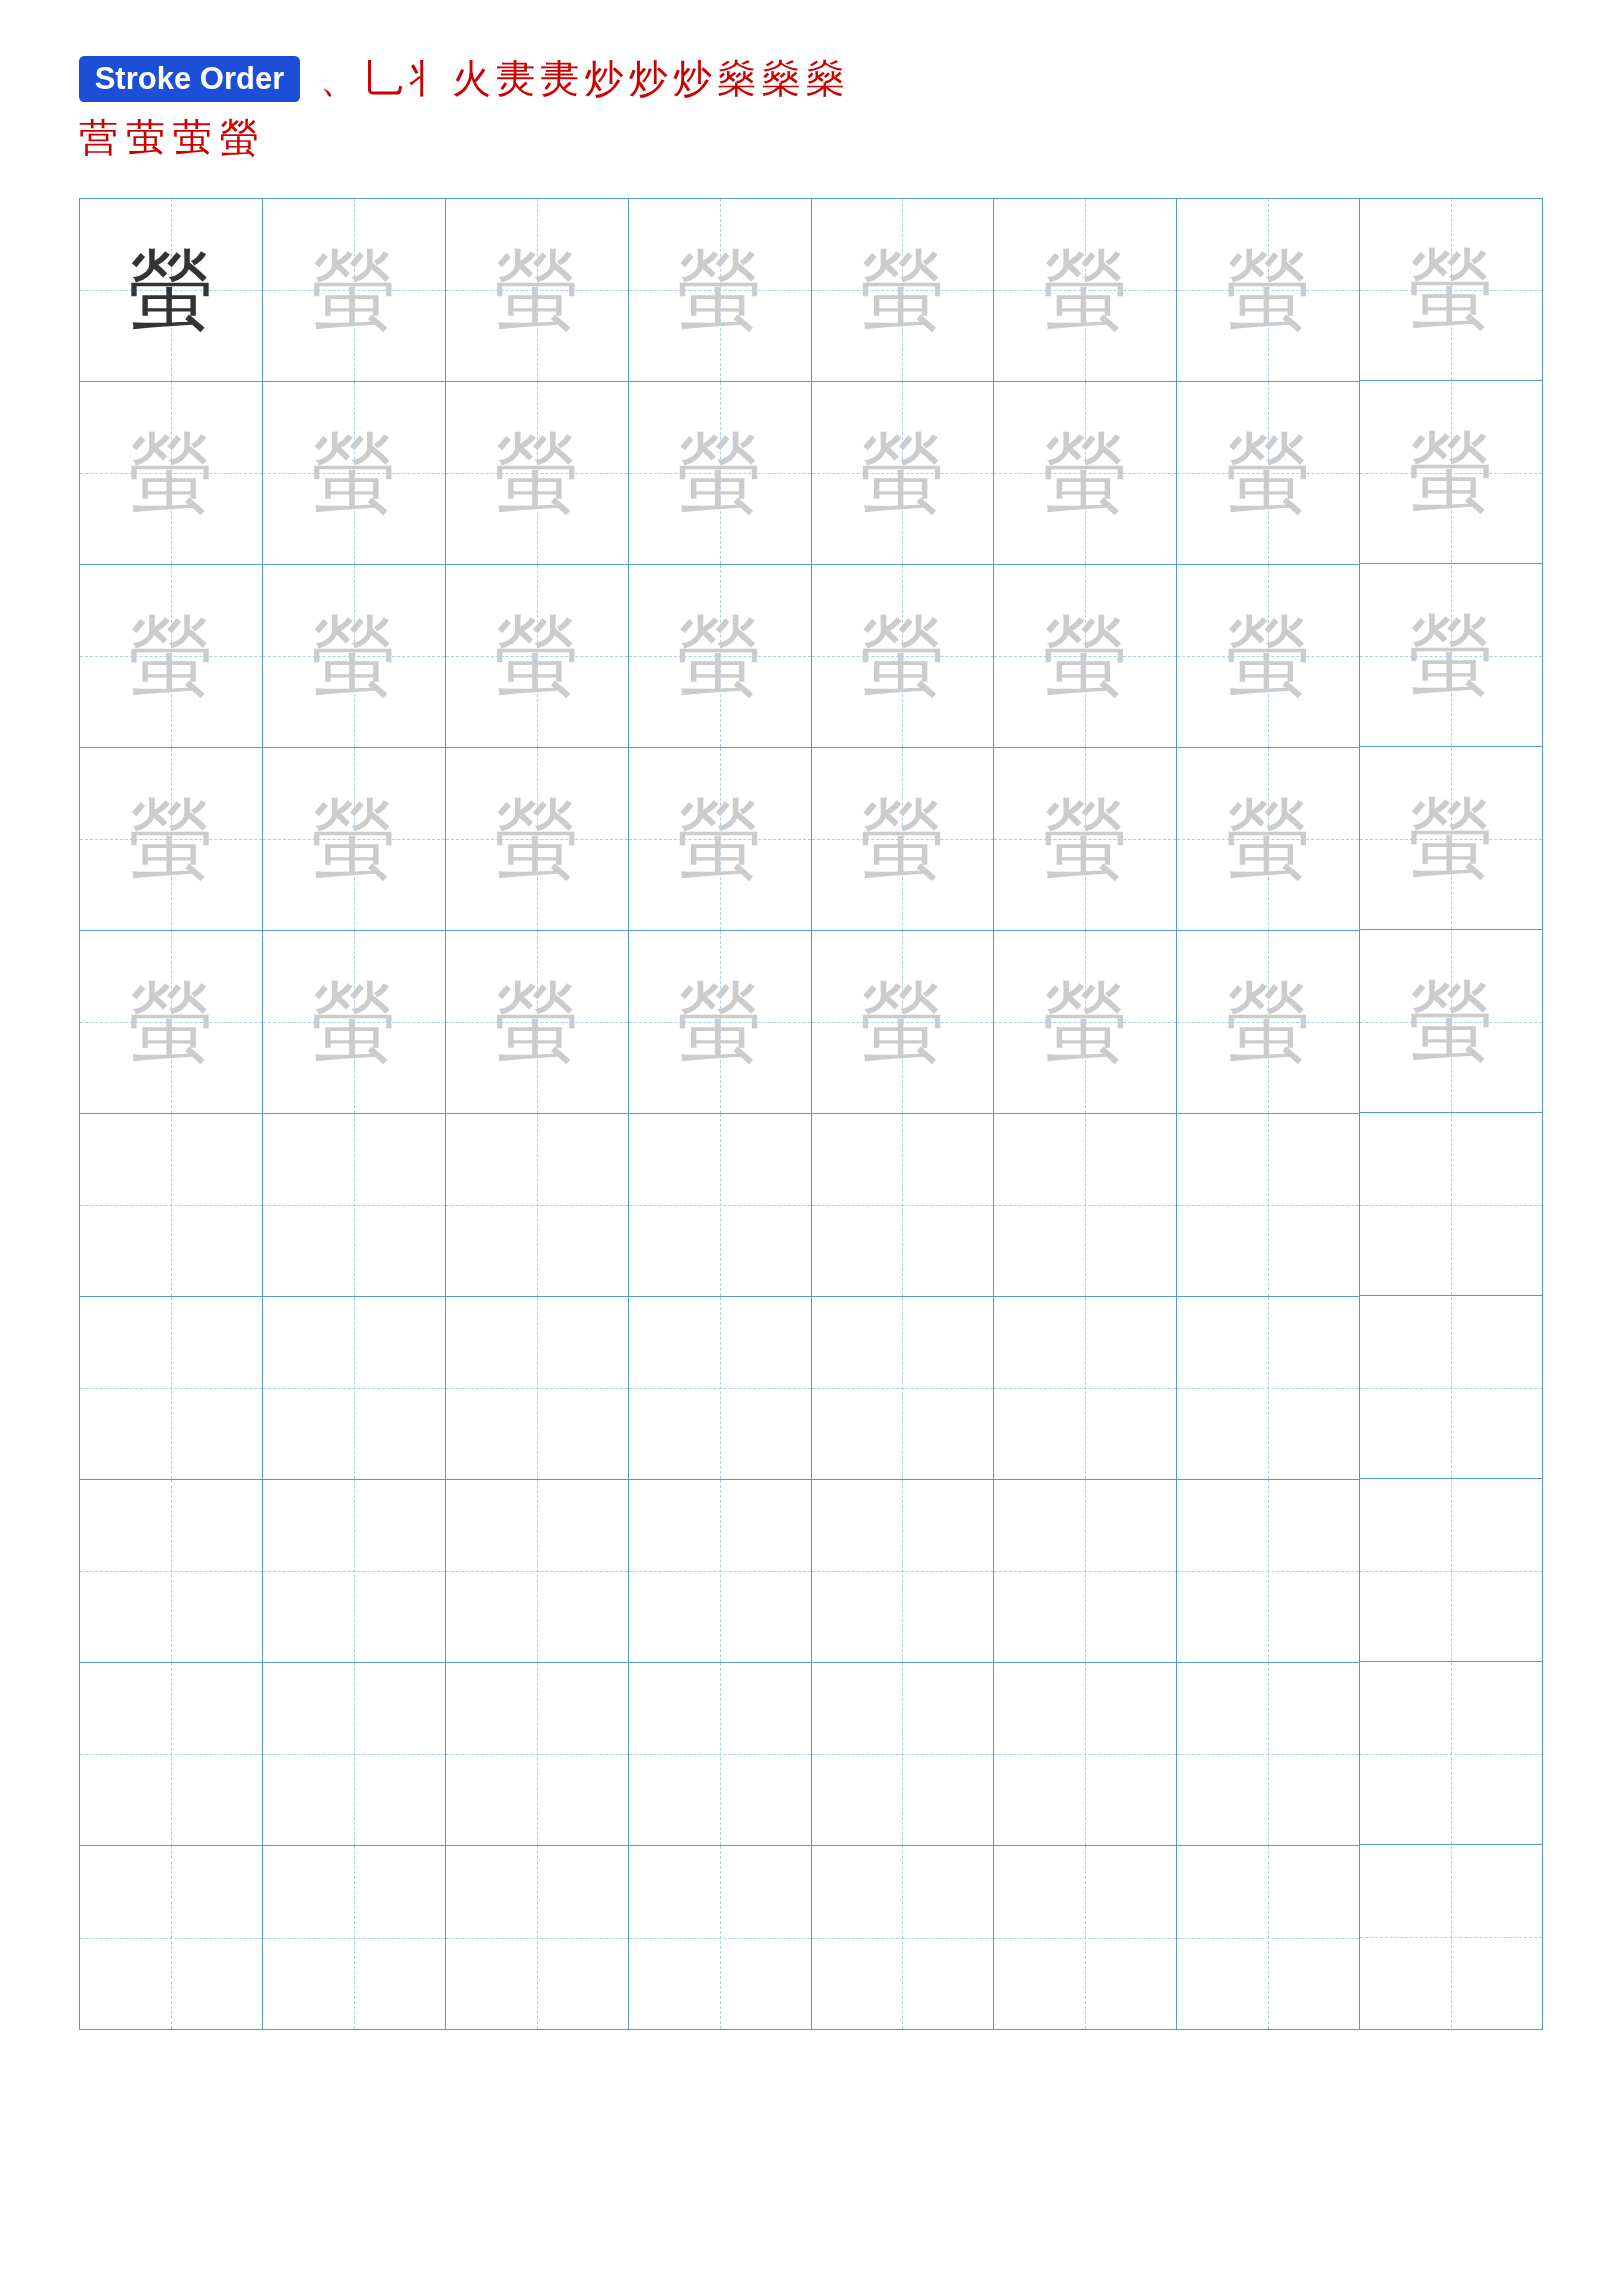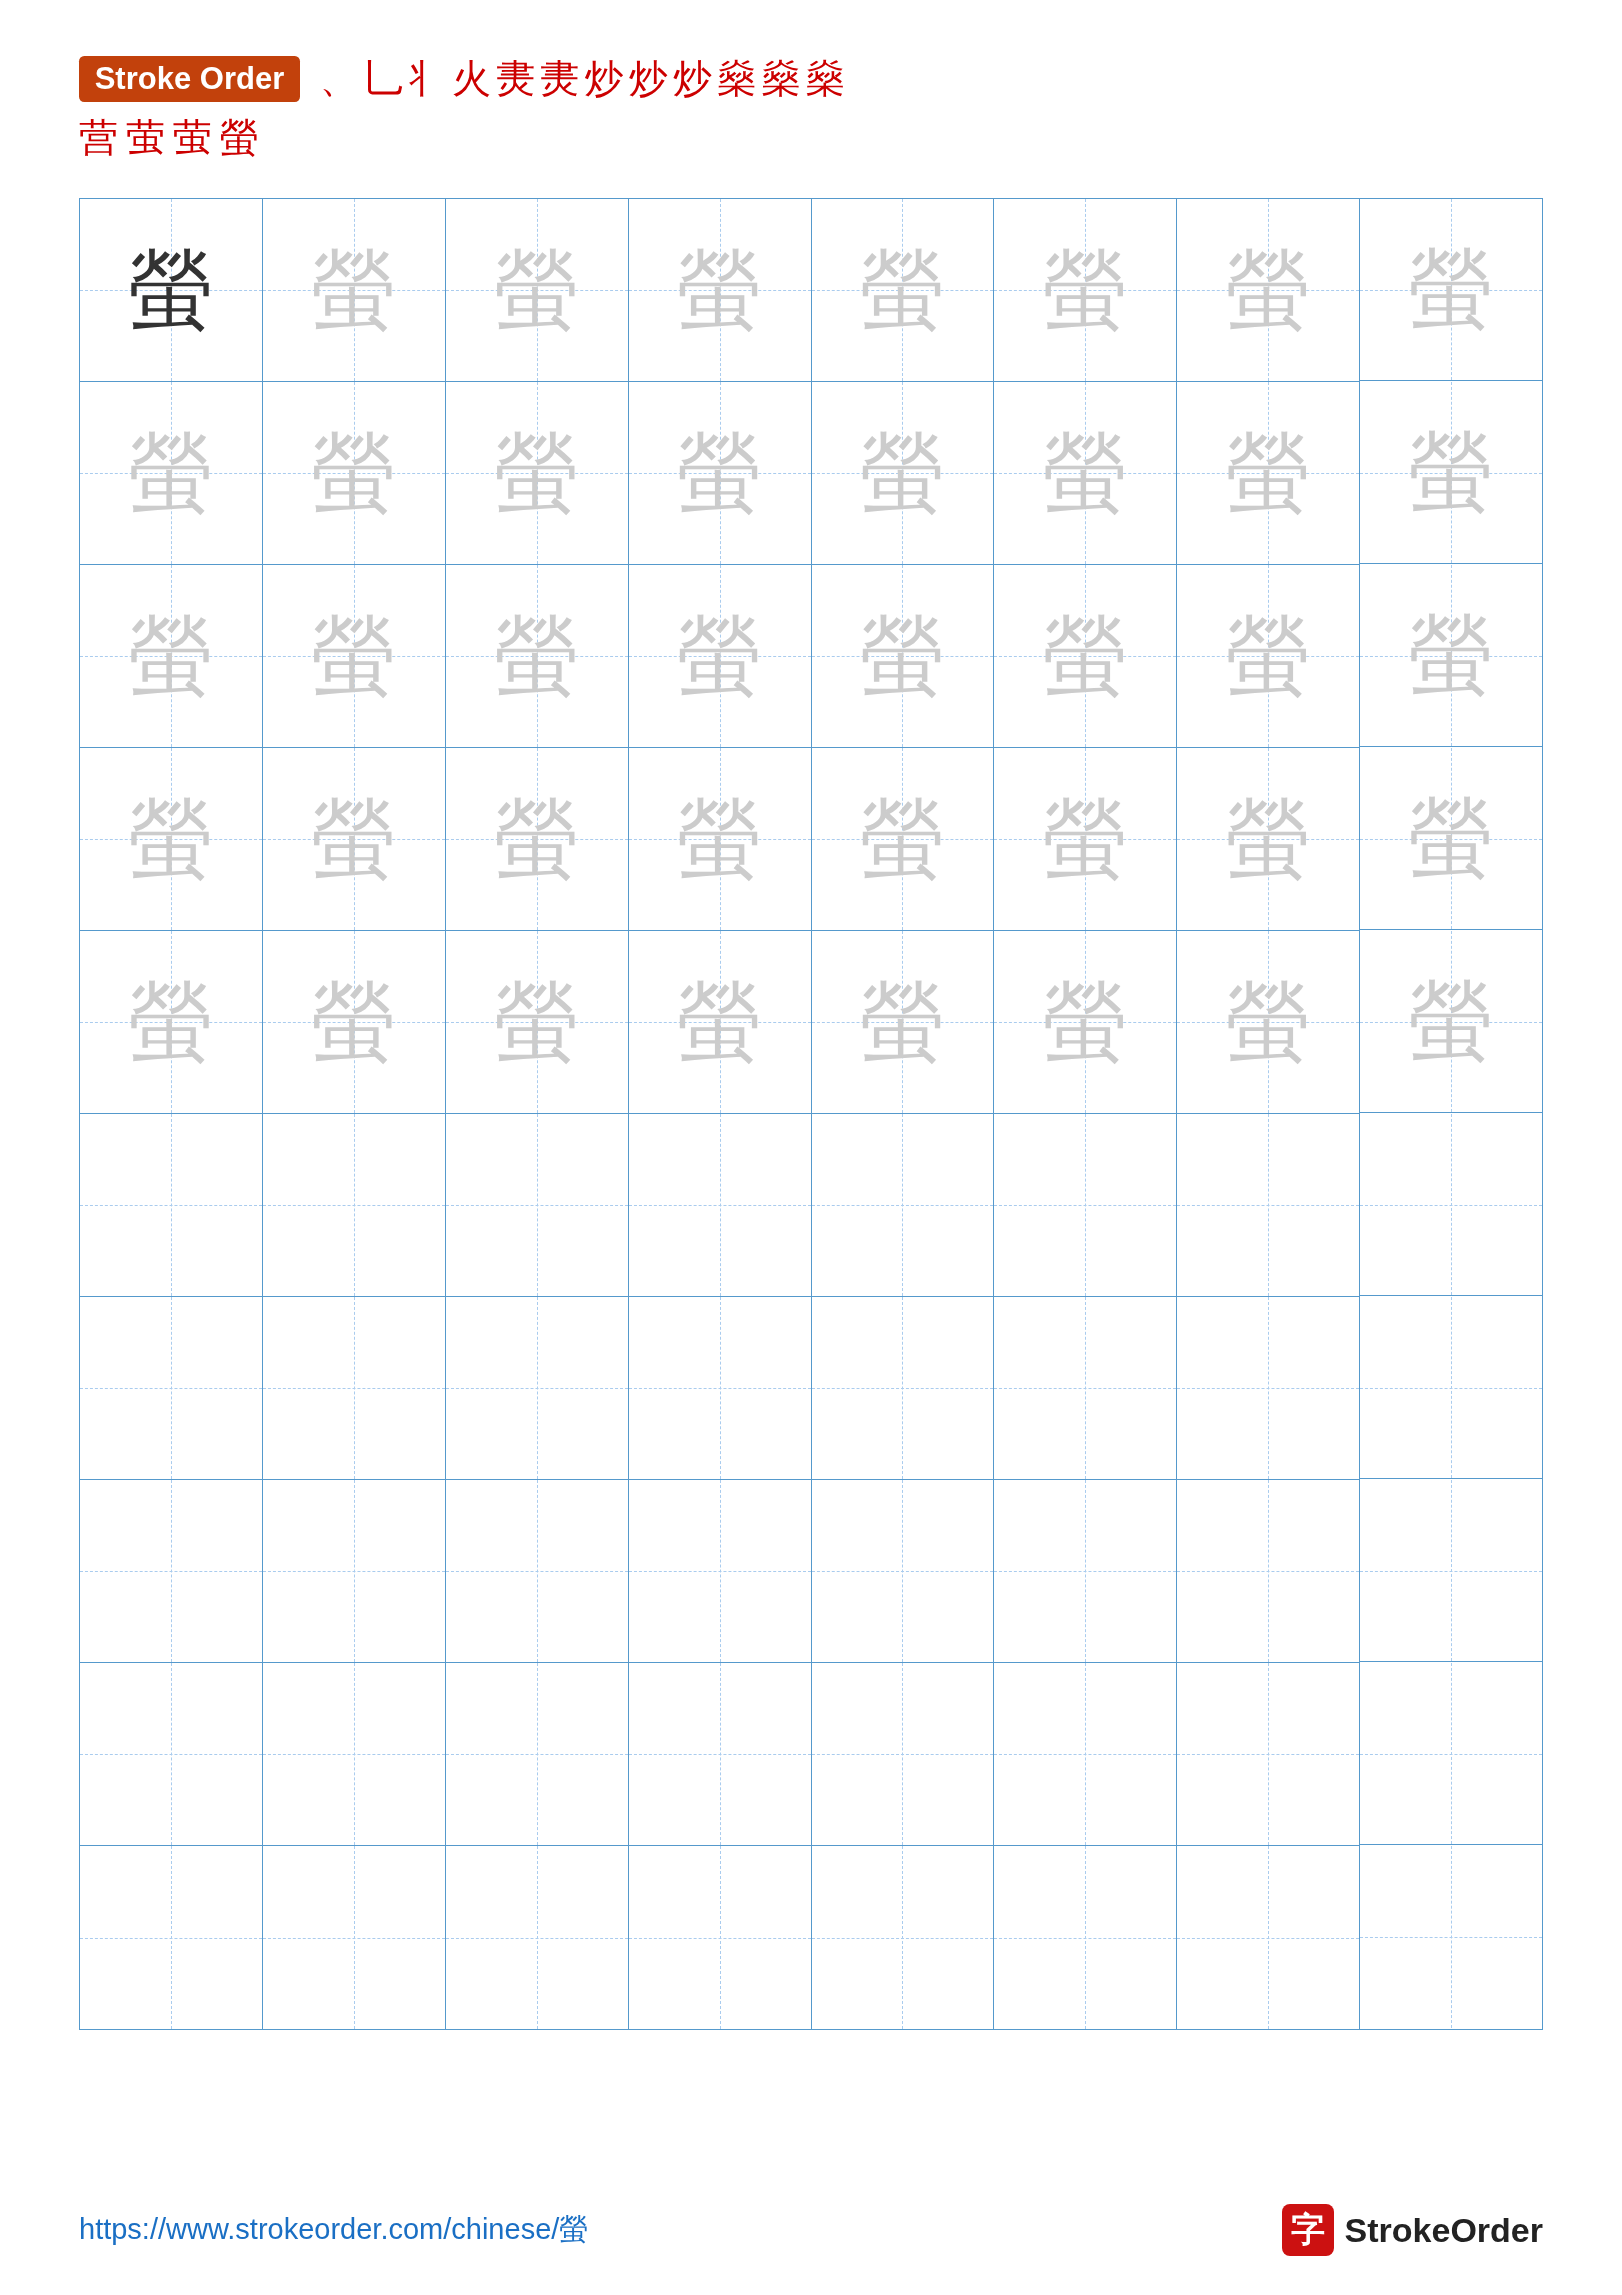--- a/index.html
+++ b/index.html
@@ -45,21 +45,21 @@
     }
 
     .stroke-order-row {
       display: flex;
       align-items: center;
       flex-wrap: wrap;
       gap: 6.5px;
     }
 
     .stroke-order-badge {
-      background: #c2410c;
+      background: #1d4ed8;
       color: white;
       font-size: 31px;
       font-weight: bold;
       padding: 5.2px 15.7px;
       border-radius: 5.2px;
       font-family: sans-serif;
       white-space: nowrap;
     }
 
     .stroke-sequence {
@@ -413,24 +413,15 @@
       <div class="grid-cell" style="height: 183px;"></div>
       <div class="grid-cell" style="height: 183px;"></div>
       <div class="grid-cell" style="height: 183px;"></div>
       <div class="grid-cell" style="height: 183px;"></div>
       <div class="grid-cell" style="height: 183px;"></div>
       <div class="grid-cell" style="height: 183px;"></div>
       <div class="grid-cell" style="height: 182px;"></div>
     </div>
   </div>
 
-  <div class="footer">
-    <span class="footer-url">https://www.strokeorder.com/chinese/螢</span>
-    <div class="footer-logo">
-      <div class="footer-logo-icon">
-        <span>字</span>
-      </div>
-      <span class="footer-logo-text">StrokeOrder</span>
-    </div>
-  </div>
 
 </div>
 
 
 </body></html>

